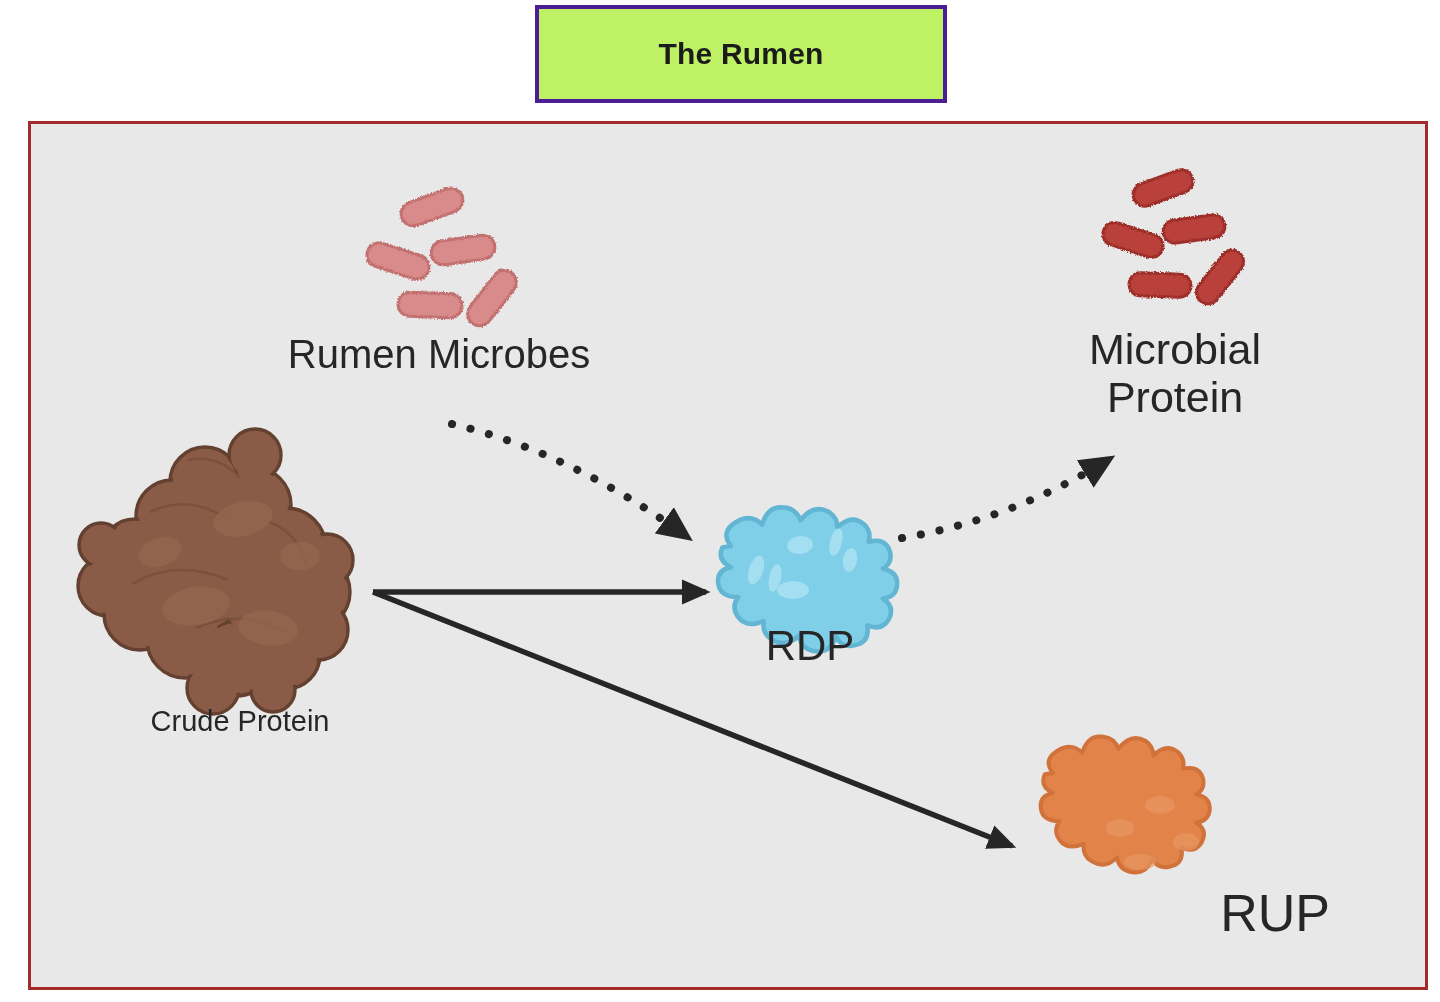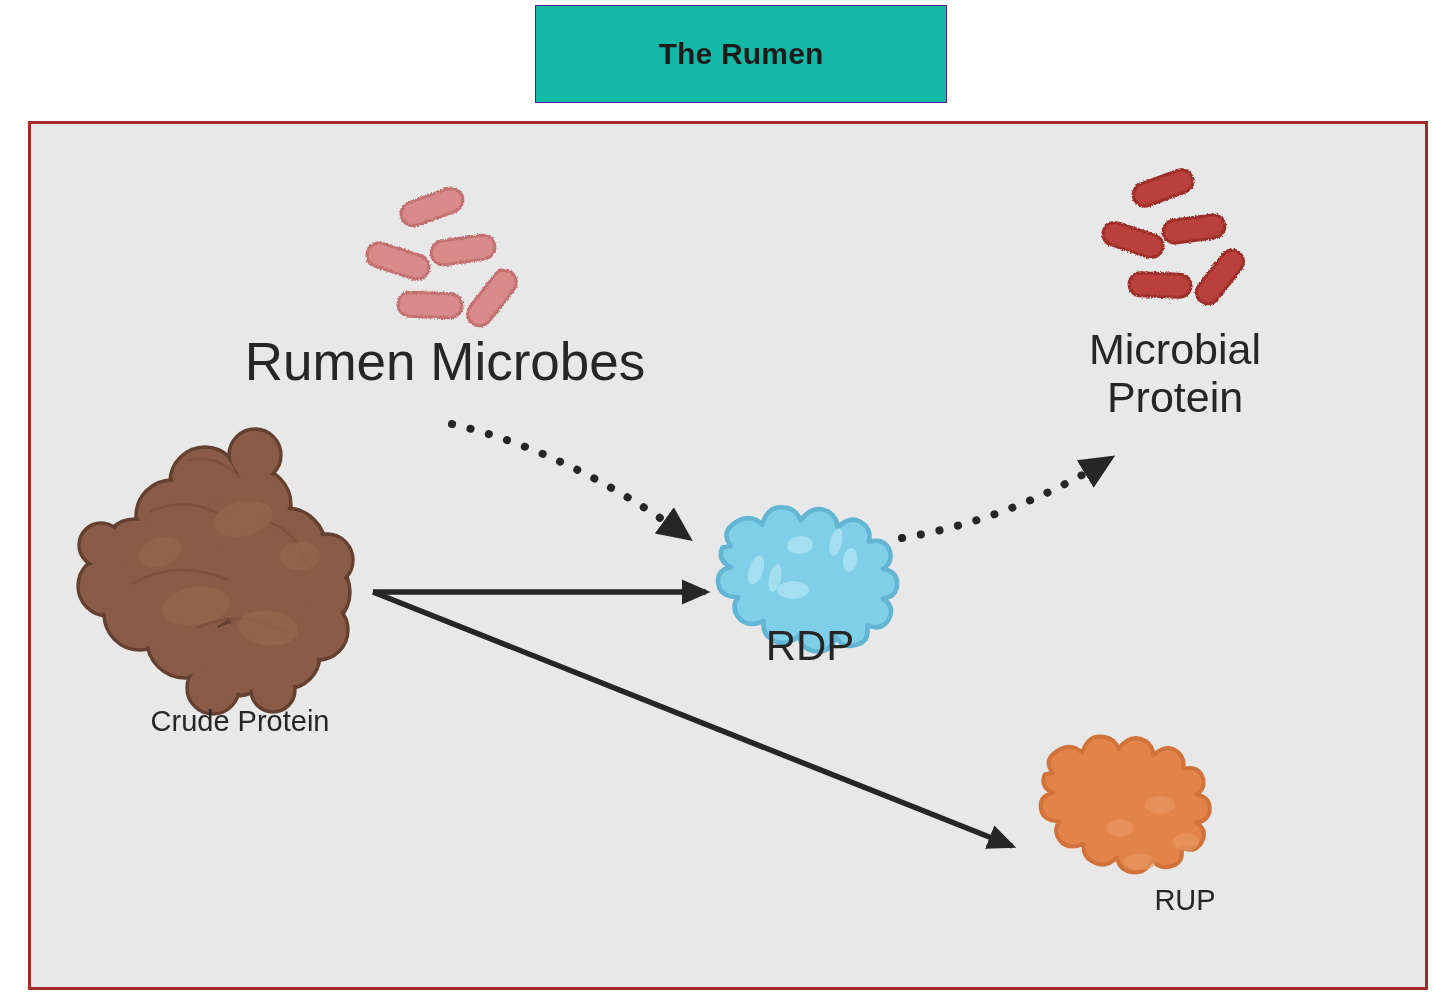--- a/index.html
+++ b/index.html
@@ -23,22 +23,22 @@
     background: #ffffff;
   }
 
   
   #title-box {
     position: absolute;
     left: 535px;
     top: 5px;
     width: 412px;
     height: 98px;
-    background: #14b8a6;
-    border: 1px solid #4c1d95;
+    background: #bef264;
+    border: 4px solid #4c1d95;
     box-sizing: border-box;
     display: flex;
     align-items: center;
     justify-content: center;
   }
   #title-text {
     font-size: 30px;
     font-weight: bold;
     color: #1b1b1b;
     letter-spacing: 0.2px;
@@ -69,24 +69,24 @@
   
   .node-label {
     position: absolute;
     color: #262626;
     font-family: "Liberation Sans", sans-serif;
     text-align: center;
     white-space: pre-line;
     line-height: 1.12;
   }
   #label-rumen-microbes {
-    left: 195px;
+    left: 189px;
     top: 332px;
     width: 500px;
-    font-size: 53px;
+    font-size: 40px;
   }
   #label-crude-protein {
     left: 30px;
     top: 705px;
     width: 420px;
     font-size: 29px;
   }
   #label-rdp {
     left: 690px;
     top: 622px;
@@ -96,21 +96,22 @@
   #label-microbial-protein {
     left: 960px;
     top: 325px;
     width: 430px;
     font-size: 43px;
   }
   #label-rup {
     left: 1040px;
     top: 884px;
     width: 290px;
-    font-size: 29px;
+    font-size: 52px;
+    text-align: right;
   }
 </style>
 </head>
 <body>
 
 <div id="stage">
 
   <div id="title-box">
     <span id="title-text">The Rumen</span>
   </div>

